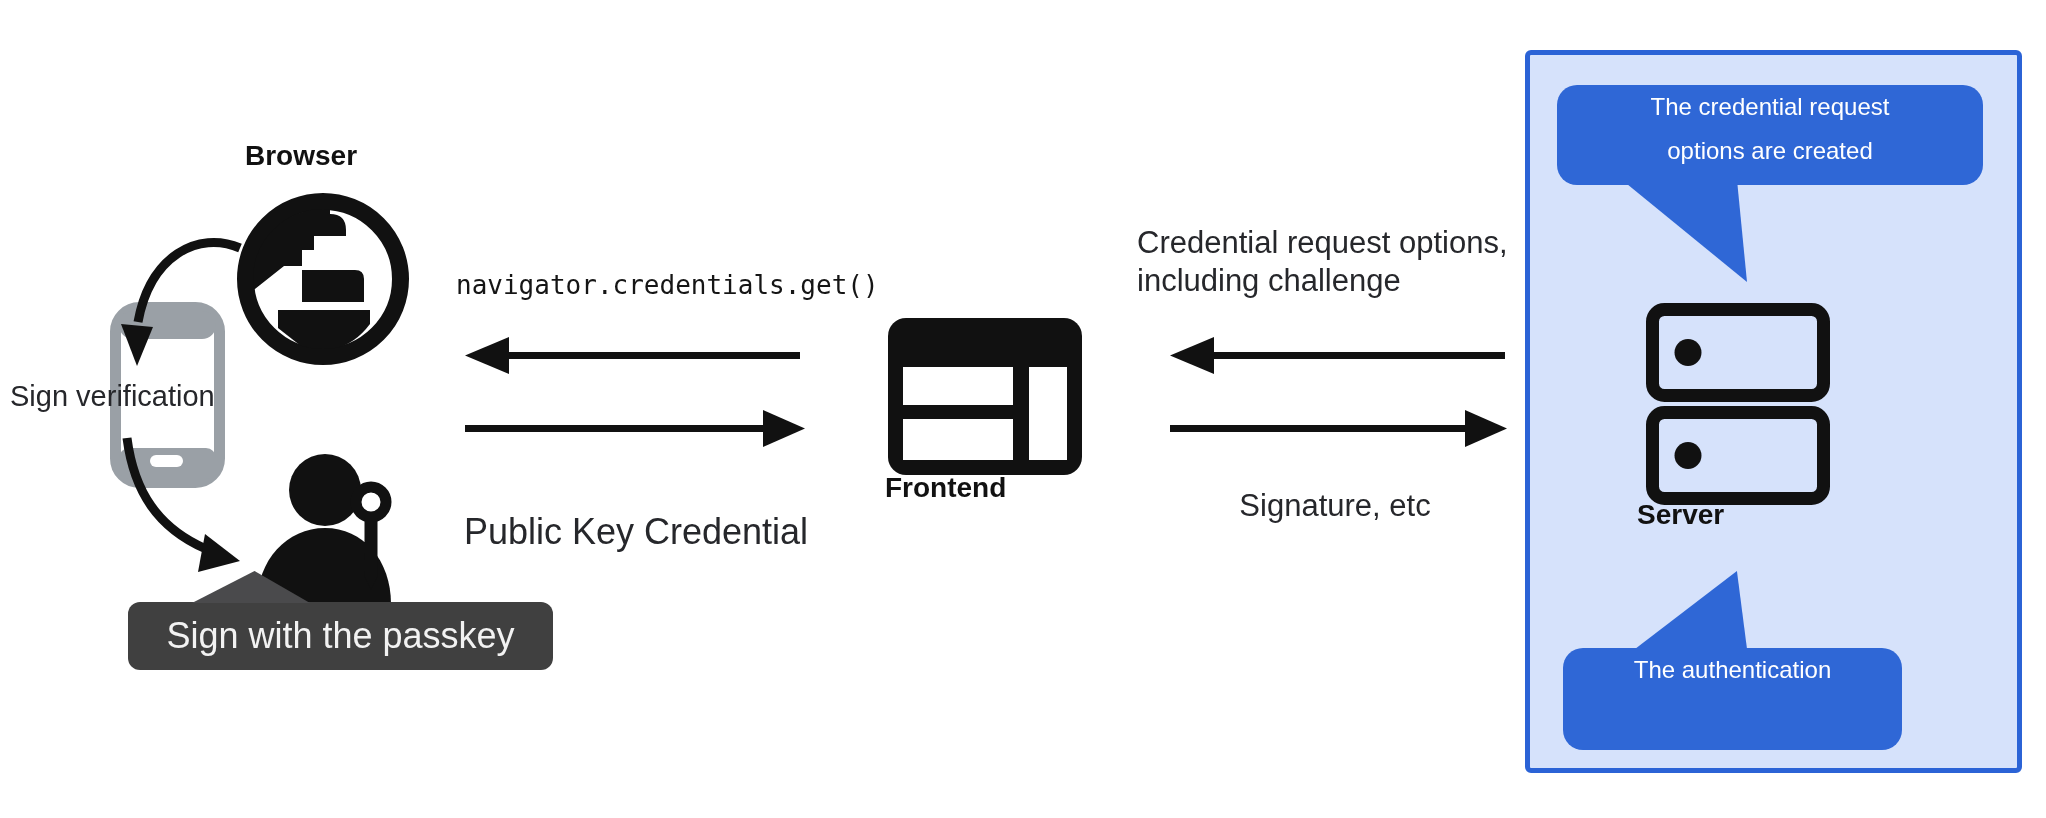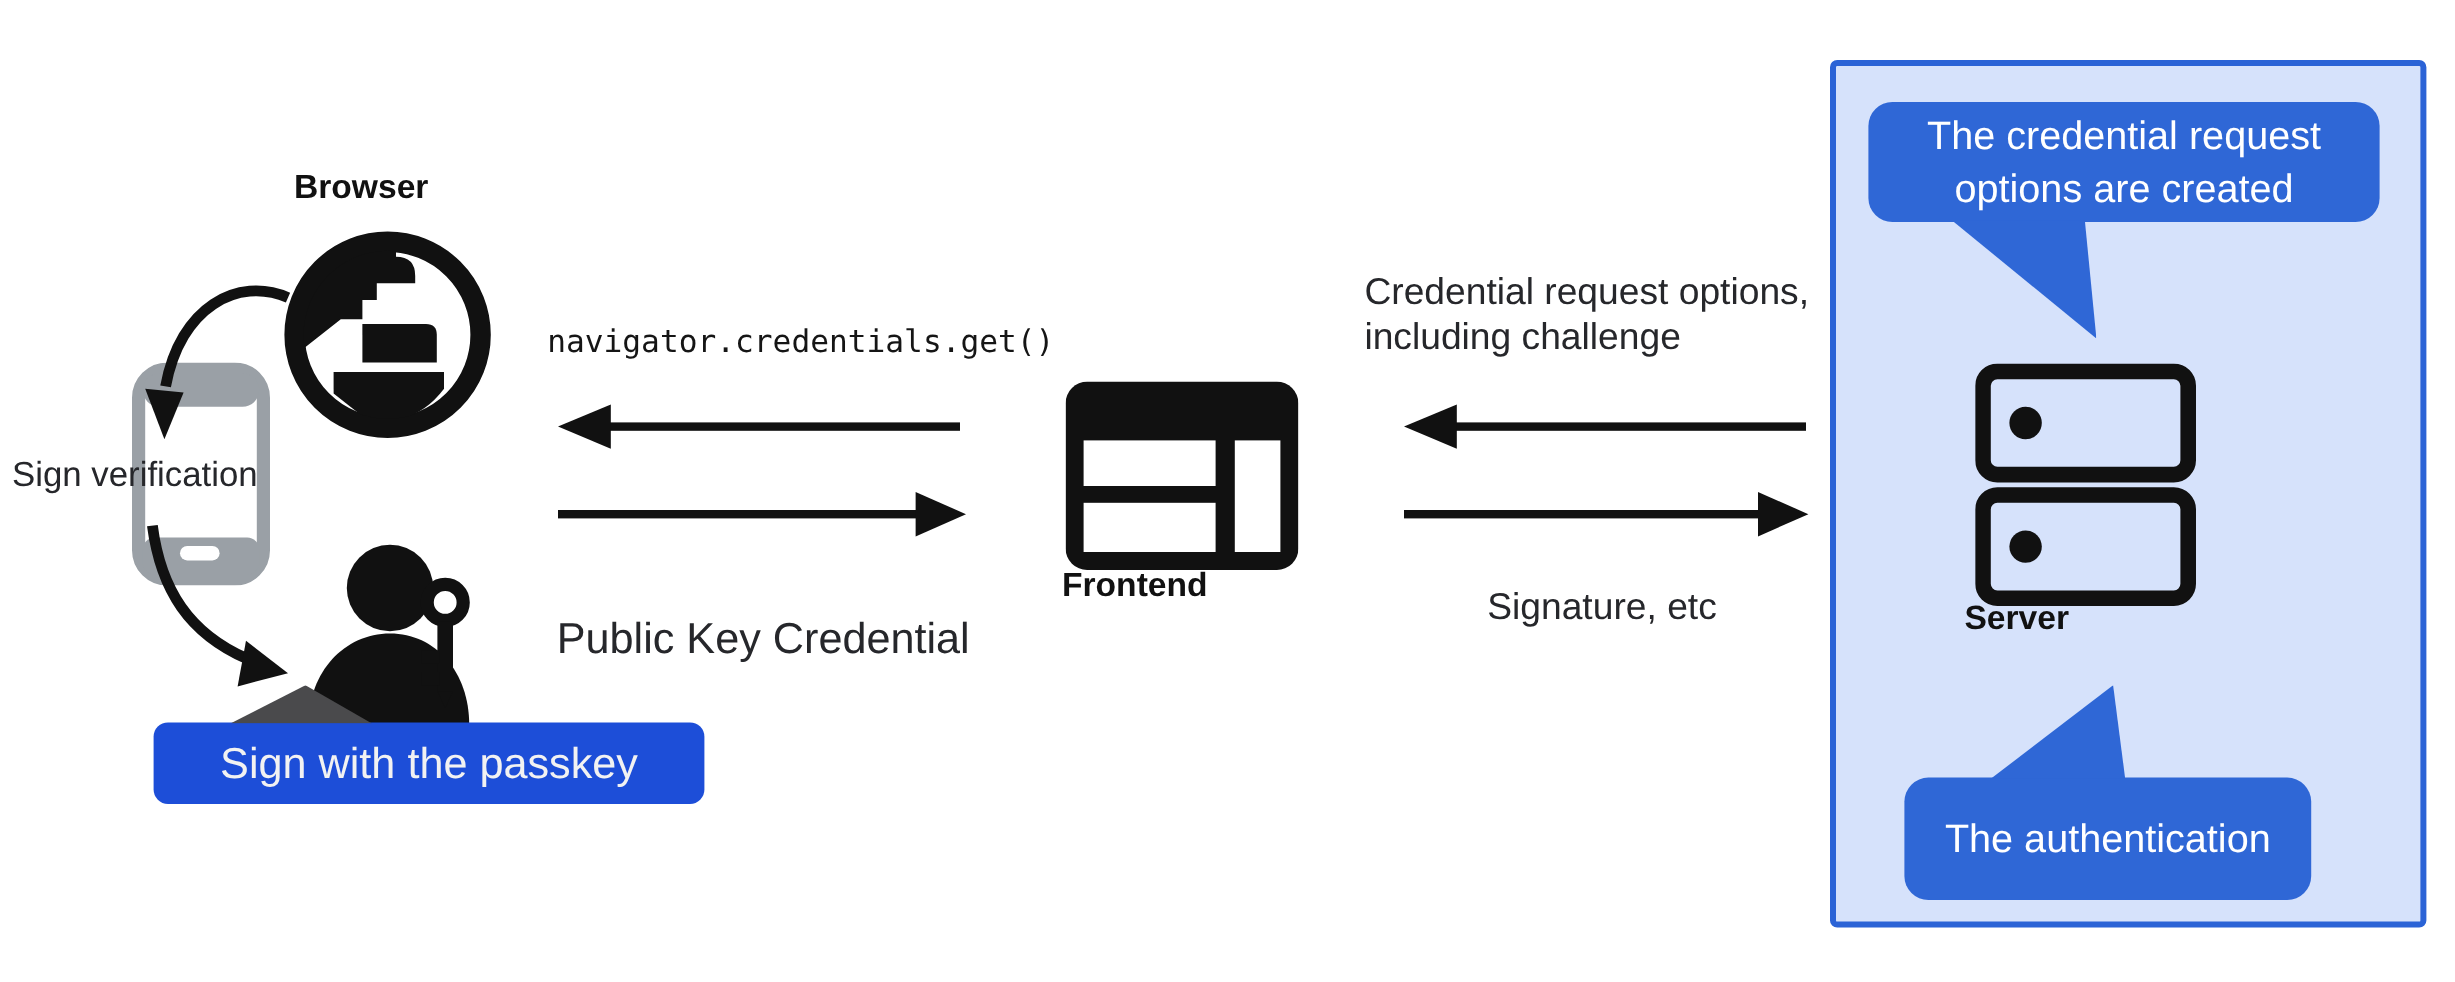--- a/index.html
+++ b/index.html
@@ -14,31 +14,31 @@
   .code{font-family:"DejaVu Sans Mono","Liberation Mono",monospace;font-size:26px;color:#151515;}
   
   
   .panel{
     left:1525px;top:50px;width:497px;height:723px;box-sizing:border-box;
     background:#d6e2fb;border:5px solid #2b63d6;border-radius:6px;
   }
   
   .callout{
     background:#2f67d6;color:#ffffff;border-radius:20px;
-    display:flex;flex-direction:column;justify-content:center;align-items:center;
-    font-size:33px;line-height:44px;text-align:center;
+    display:flex;flex-direction:column;justify-content:flex-start;align-items:center;
+    font-size:24px;line-height:44px;text-align:center;
   }
   .callout .tail{position:absolute;background:#2f67d6;}
   .tail-top{left:70px;top:99px;width:120px;height:98px;
     clip-path:polygon(0 0, 92% 0, 100% 100%);}
   .tail-bottom{left:72px;top:-77px;width:112px;height:78px;
     clip-path:polygon(91% 0, 0 100%, 100% 100%);}
   
   .dark-bubble{
-    left:128px;top:602px;width:459px;height:68px;background:#1d4ed8;border-radius:12px;
+    left:128px;top:602px;width:425px;height:68px;background:#404040;border-radius:12px;
     color:#f2f2f2;font-size:36px;display:flex;align-items:center;justify-content:center;
   }
   .dark-bubble .tail{
     position:absolute;left:64px;top:-31px;width:118px;height:32px;background:#4a4a4c;
     clip-path:polygon(53% 0, 0 100%, 100% 100%);
   }
   svg{display:block;}
 </style>
 </head>
 <body>
@@ -113,21 +113,21 @@
   </div>
 
   <svg class="abs" style="left:1646px;top:303px;" width="184" height="202" viewBox="0 0 184 202">
     <rect x="6.5" y="6.5" width="171" height="86" rx="12" fill="none" stroke="#111" stroke-width="13"></rect>
     <rect x="6.5" y="109.5" width="171" height="86" rx="12" fill="none" stroke="#111" stroke-width="13"></rect>
     <circle cx="42" cy="49.5" r="13.5" fill="#111"></circle>
     <circle cx="42" cy="152.5" r="13.5" fill="#111"></circle>
   </svg>
   <div class="abs node-label" style="left:1637px;top:499px;width:200px;">Server</div>
 
-  <div class="abs callout" style="left:1563px;top:648px;width:339px;height:102px;margin-left:24px;">
+  <div class="abs callout" style="left:1563px;top:648px;width:339px;height:102px;">
     <div class="tail tail-bottom"></div>
     <div>The authentication</div>
   </div>
 
   <svg class="abs" style="left:0;top:0;" width="2046" height="818" viewBox="0 0 2046 818" fill="#111">
 
     <g>
       <rect x="503" y="352" width="297" height="7"></rect>
       <polygon points="465,355.5 509,337 509,374"></polygon>
     </g>

